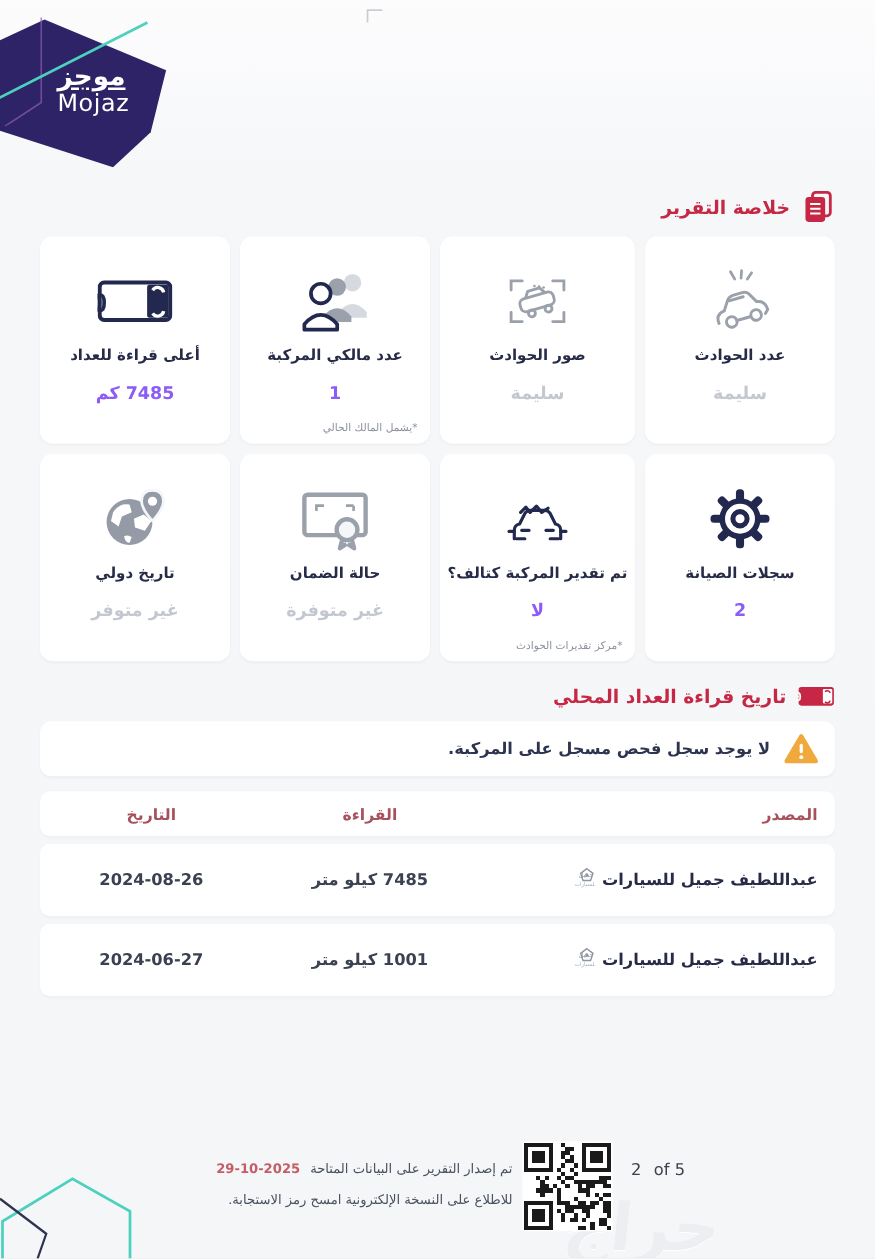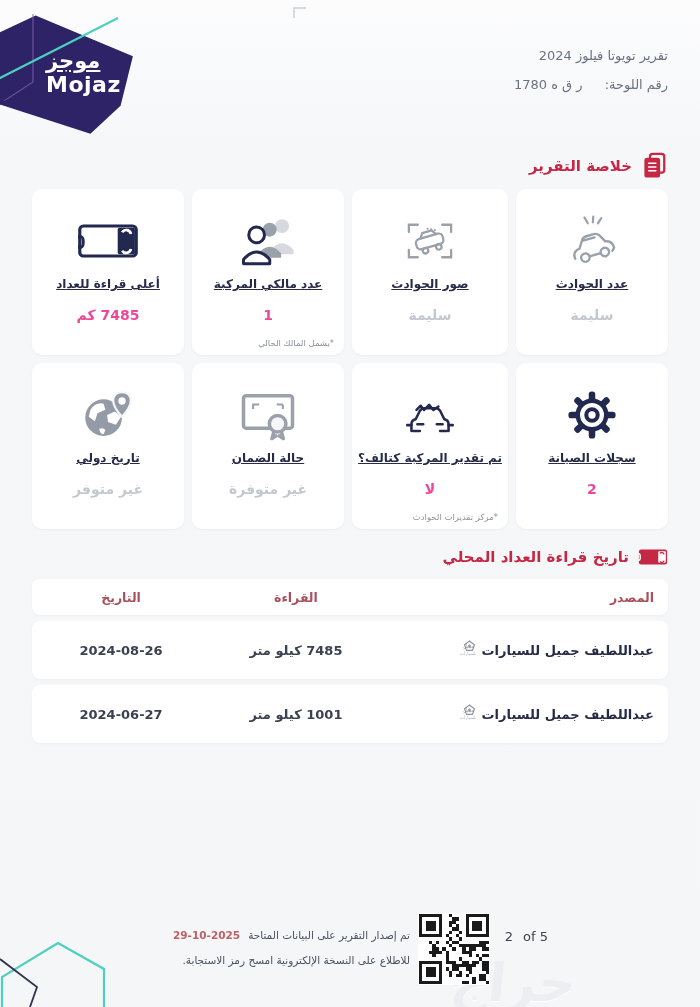--- a/index.html
+++ b/index.html
@@ -9,38 +9,38 @@
     font-family:"DejaVu Sans","Liberation Sans",sans-serif;color:#262b47;
   }
   
   .top-header{position:relative;height:140px;}
   .logo-hex{
     position:absolute;left:0;top:8px;width:137px;height:127px;background:#2d2366;
     clip-path:polygon(26% 6%,97% 38%,88% 77%,66% 99%,0% 76%,0% 19%);
   }
   .logo-text{position:absolute;left:46px;top:42px;color:#fff;line-height:1.1;text-align:left;}
   .logo-ar{font-size:21px;font-weight:bold;text-decoration:underline;}
-  .logo-en{font-size:22px;font-weight:700;letter-spacing:.5px;}
+  .logo-en{font-size:19px;font-weight:400;letter-spacing:.5px;}
   .deco-top{position:absolute;left:0;top:0;pointer-events:none;}
   .hdr-right{position:absolute;right:32px;top:42px;text-align:right;direction:rtl;color:#6b7280;font-size:13px;line-height:2.2;}
   .plate-label{margin-left:18px;}
   
   .content{padding:0 32px;direction:rtl;}
   .section-title{display:flex;align-items:center;gap:9px;margin:12px 0 10px;}
   .section-title .st-text{color:#c52744;font-weight:bold;font-size:15px;}
   .cards{display:grid;grid-template-columns:repeat(4,1fr);gap:8px;}
   .card{
     position:relative;background:#fff;border-radius:10px;min-height:166px;
     box-shadow:0 1px 2px rgba(40,50,80,.05);text-align:center;padding:20px 6px 26px;
     box-sizing:border-box;
   }
   .card-icon{height:64px;display:flex;align-items:center;justify-content:center;}
-  .card-label{font-size:12px;font-weight:bold;color:#262b47;margin-top:4px;white-space:nowrap;text-decoration:underline;}
+  .card-label{font-size:12px;font-weight:bold;color:#262b47;margin-top:4px;white-space:nowrap;}
   .card-value{font-size:14px;margin-top:16px;font-weight:bold;}
-  .card-value.red{color:#ec4899;}
+  .card-value.red{color:#8b5cf6;}
   .card-value.gray{color:#c3c8d0;font-weight:600;}
   .card-foot{position:absolute;bottom:7px;right:10px;font-size:8.5px;color:#8b919c;}
   
   .warn-bar{
     margin-top:8px;background:#fff;border-radius:9px;height:44px;display:flex;align-items:center;
     gap:11px;padding:0 13px;box-shadow:0 1px 2px rgba(40,50,80,.05);
   }
   .warn-text{font-size:13px;font-weight:600;color:#2e3450;}
   .tbl-head{
     margin-top:12px;background:#fff;border-radius:8px;height:36px;display:flex;align-items:center;
@@ -81,27 +81,20 @@
         <div class="logo-ar">موجز</div>
         <div class="logo-en">Mojaz</div>
       </div>
     </div>
     <svg class="deco-top" width="330" height="140">
       <polyline points="33,14 33,82 4,101" fill="none" stroke="#8b5bb8" stroke-width="1.3" opacity=".7"></polyline>
       <line x1="-4" y1="80" x2="118" y2="18" stroke="#4ed0bf" stroke-width="2.2"></line>
       <path d="M294 18 v-10 h12" fill="none" stroke="#c9ced6" stroke-width="1.4"></path>
       <line x1="0" y1="104" x2="16" y2="96" stroke="#2d2366" stroke-width="1.4"></line>
     </svg>
-    <div class="hdr-right">
-      <div>تقرير تويوتا فيلوز 2024</div>
-      <div>
-        <span class="plate-label">رقم اللوحة:</span>
-        <span>ر ق ه 1780</span>
-      </div>
-    </div>
   </div>
 
   <div class="content">
 
     <div class="section-title">
       <svg width="27" height="27" viewBox="0 0 36 36">
         <rect x="12" y="2.5" width="19" height="25" rx="3.5" fill="none" stroke="#c52744" stroke-width="3"></rect>
         <rect x="4.5" y="7.5" width="21" height="26.5" rx="3.5" fill="#c52744"></rect>
         <path d="M9.5 15 h11 M9.5 20 h11 M9.5 25 h11" stroke="#fff" stroke-width="2.2"></path>
       </svg>
@@ -260,20 +253,28 @@
     <div class="section-title" style="margin-top:18px;">
       <svg width="30" height="20" viewBox="0 0 68 38">
         <rect x="2" y="2" width="64" height="34" rx="5" fill="#c52744"></rect>
         <rect x="46" y="6" width="17" height="26" rx="2" fill="#fff"></rect>
         <text x="6" y="28" font-family="DejaVu Sans Mono, monospace" font-size="22" font-weight="bold" fill="#fff" letter-spacing="-2">000</text>
         <path d="M50 11 a5 5 0 0 1 9 2 M50 29 a5 5 0 0 0 9 -2" stroke="#c52744" stroke-width="3" fill="none"></path>
       </svg>
       <span class="st-text">تاريخ قراءة العداد المحلي</span>
     </div>
 
+    <div class="warn-bar">
+      <svg width="28" height="26" viewBox="0 0 48 44">
+        <path d="M24 5 L44 39 H4 Z" fill="#f0a93c" stroke="#f0a93c" stroke-width="6" stroke-linejoin="round"></path>
+        <rect x="21.8" y="15" width="4.4" height="13" rx="2.2" fill="#fff"></rect>
+        <circle cx="24" cy="33.5" r="2.7" fill="#fff"></circle>
+      </svg>
+      <span class="warn-text">لا يوجد سجل فحص مسجل على المركبة.</span>
+    </div>
 
     <div class="tbl-head">
       <div class="c-src">المصدر</div>
       <div class="c-read">القراءة</div>
       <div class="c-date">التاريخ</div>
     </div>
 
     <div class="tbl-row">
       <div class="c-src">
         <span class="src-name">عبداللطيف جميل للسيارات</span>

